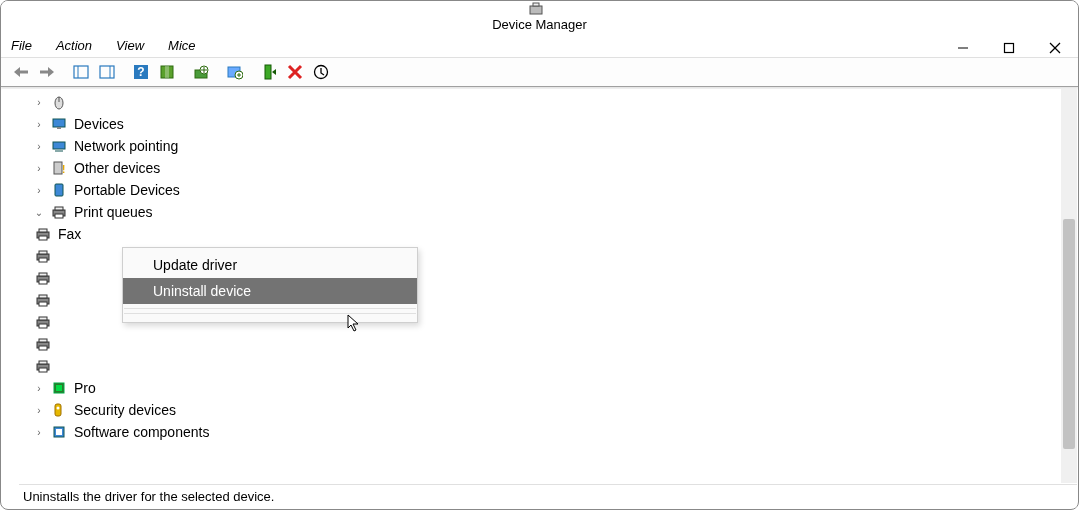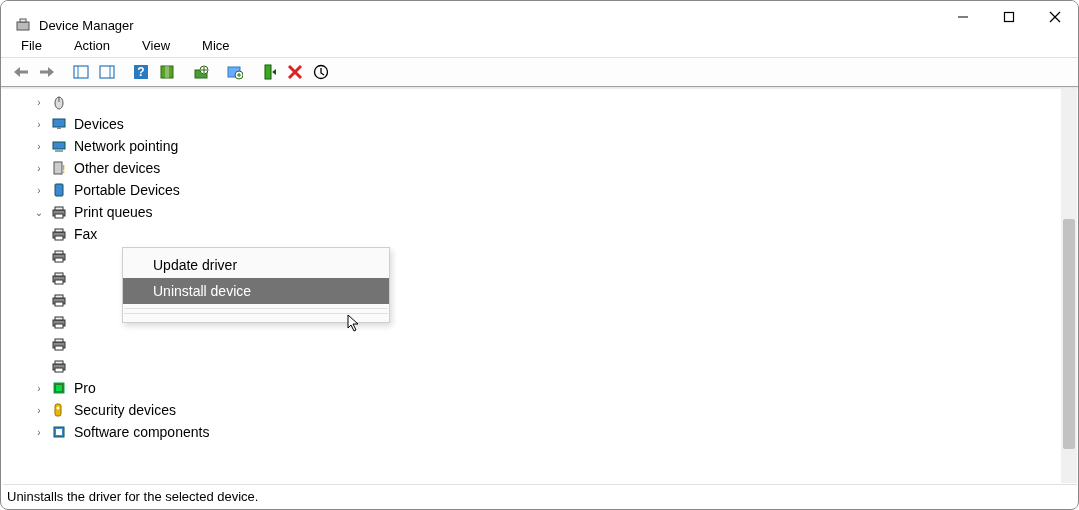--- a/index.html
+++ b/index.html
@@ -10,44 +10,46 @@
     width: 1079px;
     height: 510px;
     overflow: hidden;
     position: relative;
     border: 1px solid #888;
     border-radius: 8px;
   }
   .titlebar {
     height: 32px;
     display: flex;
-    align-items: flex-end;
-    padding-left: 14px;
+    align-items: center;
+    padding-left: 0;
     background: #fff;
+    flex-direction: column;
   }
   .titlebar .app-icon {
     width: 16px; height: 16px;
     margin-right: 8px;
     display: flex; align-items: center; justify-content: center;
   }
   .titlebar .title { font-size: 13px; color: #000; }
   .winbtns { margin-left: auto; display: flex; }
   .winbtn {
     width: 46px; height: 32px;
     display: flex; align-items: center; justify-content: center;
     font-size: 14px;
   }
   .winbtn svg { display: block; }
   .menubar {
     height: 24px;
     display: flex;
     align-items: center;
-    padding-left: 10px;
-    gap: 12px;
+    padding-left: 0;
+    gap: 4px;
     background: #fff;
+    font-style: italic;
   }
   .menuitem {
     padding: 2px 10px;
     font-size: 13px;
   }
   .toolbar {
     height: 30px;
     display: flex;
     align-items: center;
     padding-left: 8px;
@@ -87,25 +89,25 @@
     display: flex; align-items: center; justify-content: center;
     color: #666;
     font-size: 10px;
   }
   .tree-row .node-icon {
     width: 18px; height: 18px;
     margin-right: 6px;
     display: flex; align-items: center; justify-content: center;
     flex-shrink: 0;
   }
-  .tree-row.level2 { padding-left: 48px; }
+  .tree-row.level2 { padding-left: 32px; }
   .context-menu {
     position: absolute;
     left: 120px; top: 158px;
-    width: 268px;
+    width: 296px;
     background: #fafafa;
     border: 1px solid #cfcfcf;
     box-shadow: 2px 3px 6px rgba(0,0,0,0.15);
     padding: 4px 0;
     z-index: 20;
   }
   .cm-item {
     height: 26px;
     display: flex;
     align-items: center;
@@ -136,21 +138,21 @@
   }
   .scrollbar .thumb {
     position: absolute;
     right: 2px; left: 2px;
     top: 130px; height: 230px;
     background: #c2c2c2;
     border-radius: 2px;
   }
   .statusbar {
     position: absolute;
-    left: 2px; right: 1px; bottom: 1px;
+    left: 18px; right: 1px; bottom: 1px;
     height: 24px;
     display: flex;
     align-items: center;
     padding-left: 4px;
     font-size: 13px;
     border-top: 1px solid #e0e0e0;
     background: #fff;
   }
 </style>
 </head>

